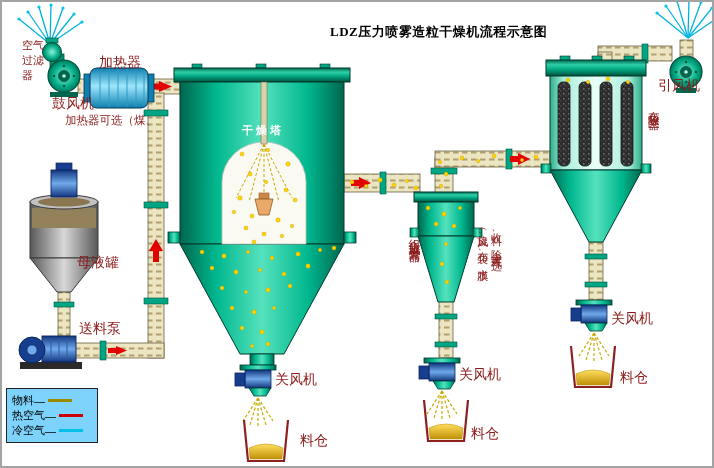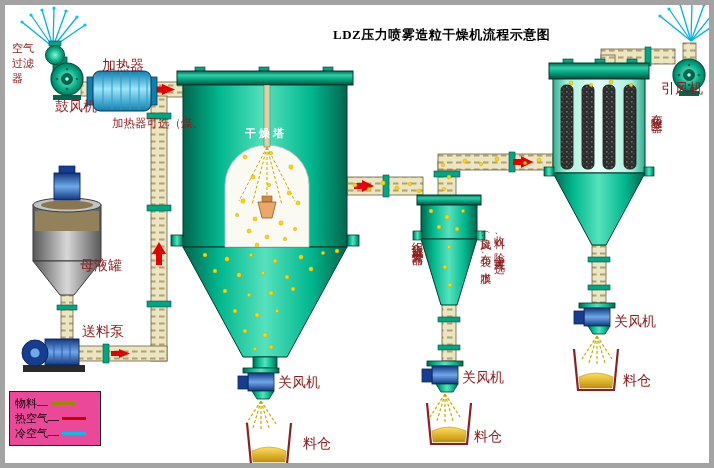--- a/index.html
+++ b/index.html
@@ -1,41 +1,41 @@
 <!DOCTYPE html>
 <html><head>
 <meta charset="utf-8">
 <style>
   * { margin:0; padding:0; box-sizing:border-box; }
   html,body { background:#fff; }
   body { font-family:"Liberation Sans", sans-serif; }
-  #canvas { position:relative; width:714px; height:468px; background:#ffffff; border:5px solid #a3a3a3; overflow:hidden; }
+  #canvas { position:relative; width:714px; height:468px; background:#ffffff; border:2px solid #a3a3a3; overflow:hidden; }
   #art { position:absolute; left:0; top:0; }
   .lbl { position:absolute; color:#8b1a1a; font-size:14px; line-height:1.2; white-space:nowrap; }
   #title-label { left:328px; top:22px; color:#000; font-weight:bold; font-size:13px; letter-spacing:0.5px;
                  font-family:"Liberation Serif", serif; }
-  #lbl-air-filter { left:7px; top:36px; width:27px; white-space:normal; word-break:break-all; font-size:11px; line-height:1.35; }
+  #lbl-air-filter { left:20px; top:36px; width:27px; white-space:normal; word-break:break-all; font-size:11px; line-height:1.35; }
   #lbl-blower { left:6px; top:93px;margin-left:44px; }
   #lbl-heater { left:97px; top:52px; }
-  #note-heater { left:63px; top:112px; font-size:11.5px;margin-left:44px; }
+  #note-heater { left:63px; top:112px; font-size:11.5px; }
   #lbl-tower { left:240px; top:122px; color:#ffffff; font-weight:bold; font-size:11px; letter-spacing:3px; }
   #lbl-tank { left:75px; top:213px;margin-top:39px; }
   #lbl-pump { left:77px; top:318px; }
   #lbl-valve1 { left:273px; top:369px; }
   #lbl-bin1 { left:298px; top:430px; }
   #lbl-valve2 { left:457px; top:364px; }
   #lbl-bin2 { left:469px; top:423px; }
   #lbl-valve3 { left:609px; top:308px; }
   #lbl-bin3 { left:618px; top:367px; }
   #lbl-fan2 { left:656px; top:75px; }
   .v { writing-mode:vertical-lr; letter-spacing:2px; }
   #lbl-cyclone { left:405px; top:227px; font-size:12px; }
   #note-cyclone { left:473px; top:222px; font-size:11px; line-height:1.25; }
   #lbl-bagfilter { left:644px; top:100px; font-size:11.5px; }
-  #legend { position:absolute; left:4px; top:386px; width:92px; border:1px solid #222; background:#ec4899; padding:4px 2px; }
+  #legend { position:absolute; left:4px; top:386px; width:92px; border:1px solid #222; background:#7dd3fc; padding:4px 2px; }
   .lrow { display:flex; align-items:center; height:15px; padding:0 3px; }
   .ltext { font-size:11px; color:#000; }
   .lline { flex:0 0 24px; height:3px; margin-left:3px; }
 </style>
 </head>
 <body>
 
 <div id="canvas">
 
 <svg id="art" width="714" height="468" viewBox="0 0 714 468">

